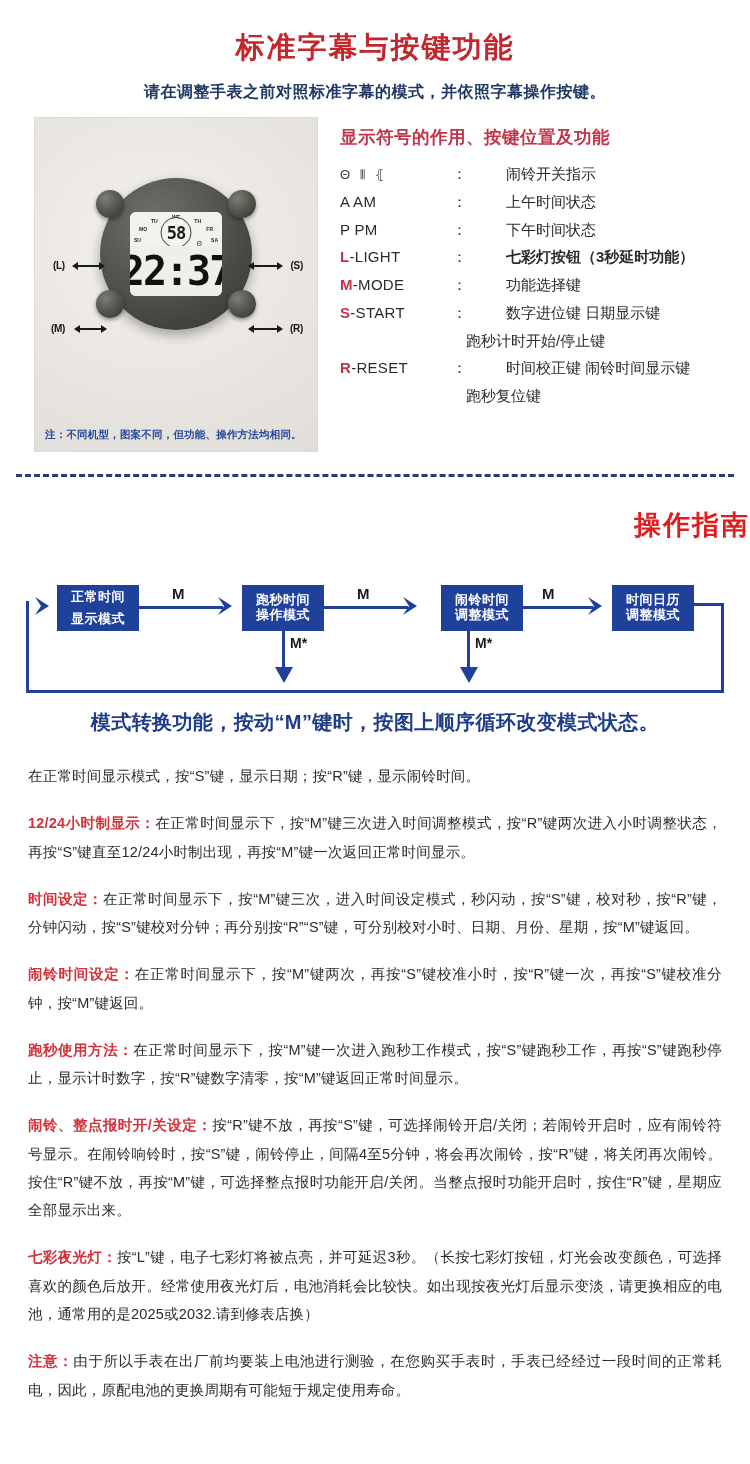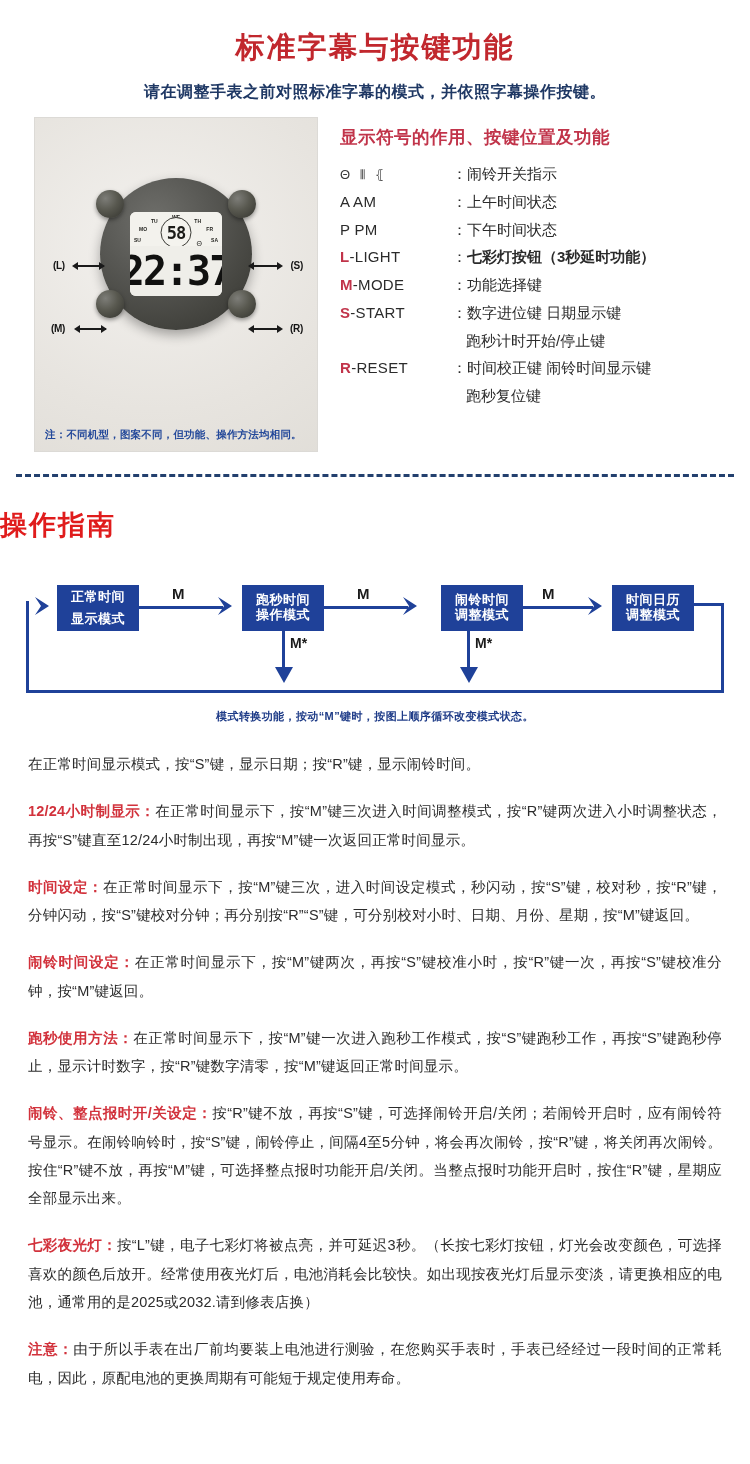--- a/index.html
+++ b/index.html
@@ -199,21 +199,21 @@
     margin-bottom: 9px;
     line-height: 1.25;
   }
   .lkey {
     flex: 0 0 112px;
     white-space: nowrap;
     letter-spacing: 0.3px;
   }
   .lkey .hot { color: #c1344a; font-weight: bold; }
   .lsep { flex: 0 0 14px; color: #2b2b2b; }
-  .lval { color: #2b2b2b; }
+  .lval { color: #2b2b2b; margin-left: 39px; }
   .lval.bold { font-weight: bold; }
   .lrow-cont {
     font-size: 15px;
     color: #2b2b2b;
     margin-bottom: 9px;
     padding-left: 126px;
     line-height: 1.25;
   }
   .bell-glyph {
     font-size: 13px;
@@ -222,21 +222,21 @@
   }
 
   
   .divider {
     margin: 22px 16px 0 16px;
     border-top: 3px dashed #23406e;
   }
 
   
   .sec2-title {
-    text-align: left;
+    text-align: right;
     color: #e01c1c;
     font-size: 27px;
     font-weight: bold;
     letter-spacing: 2px;
     margin-top: 30px;
   }
 
   
   .flow {
     position: relative;
@@ -343,21 +343,21 @@
   .loop-right-top {
     position: absolute;
     left: 674px; top: 26px;
     width: 30px; height: 3px;
     background: #1f4199;
   }
 
   .flow-caption {
     text-align: center;
     color: #1f3c88;
-    font-size: 11px;
+    font-size: 20px;
     font-weight: bold;
     margin-top: 12px;
     letter-spacing: 0.4px;
   }
 
   
   .paras { margin: 26px 28px 0 28px; }
   .para {
     font-size: 14.5px;
     line-height: 1.95;

